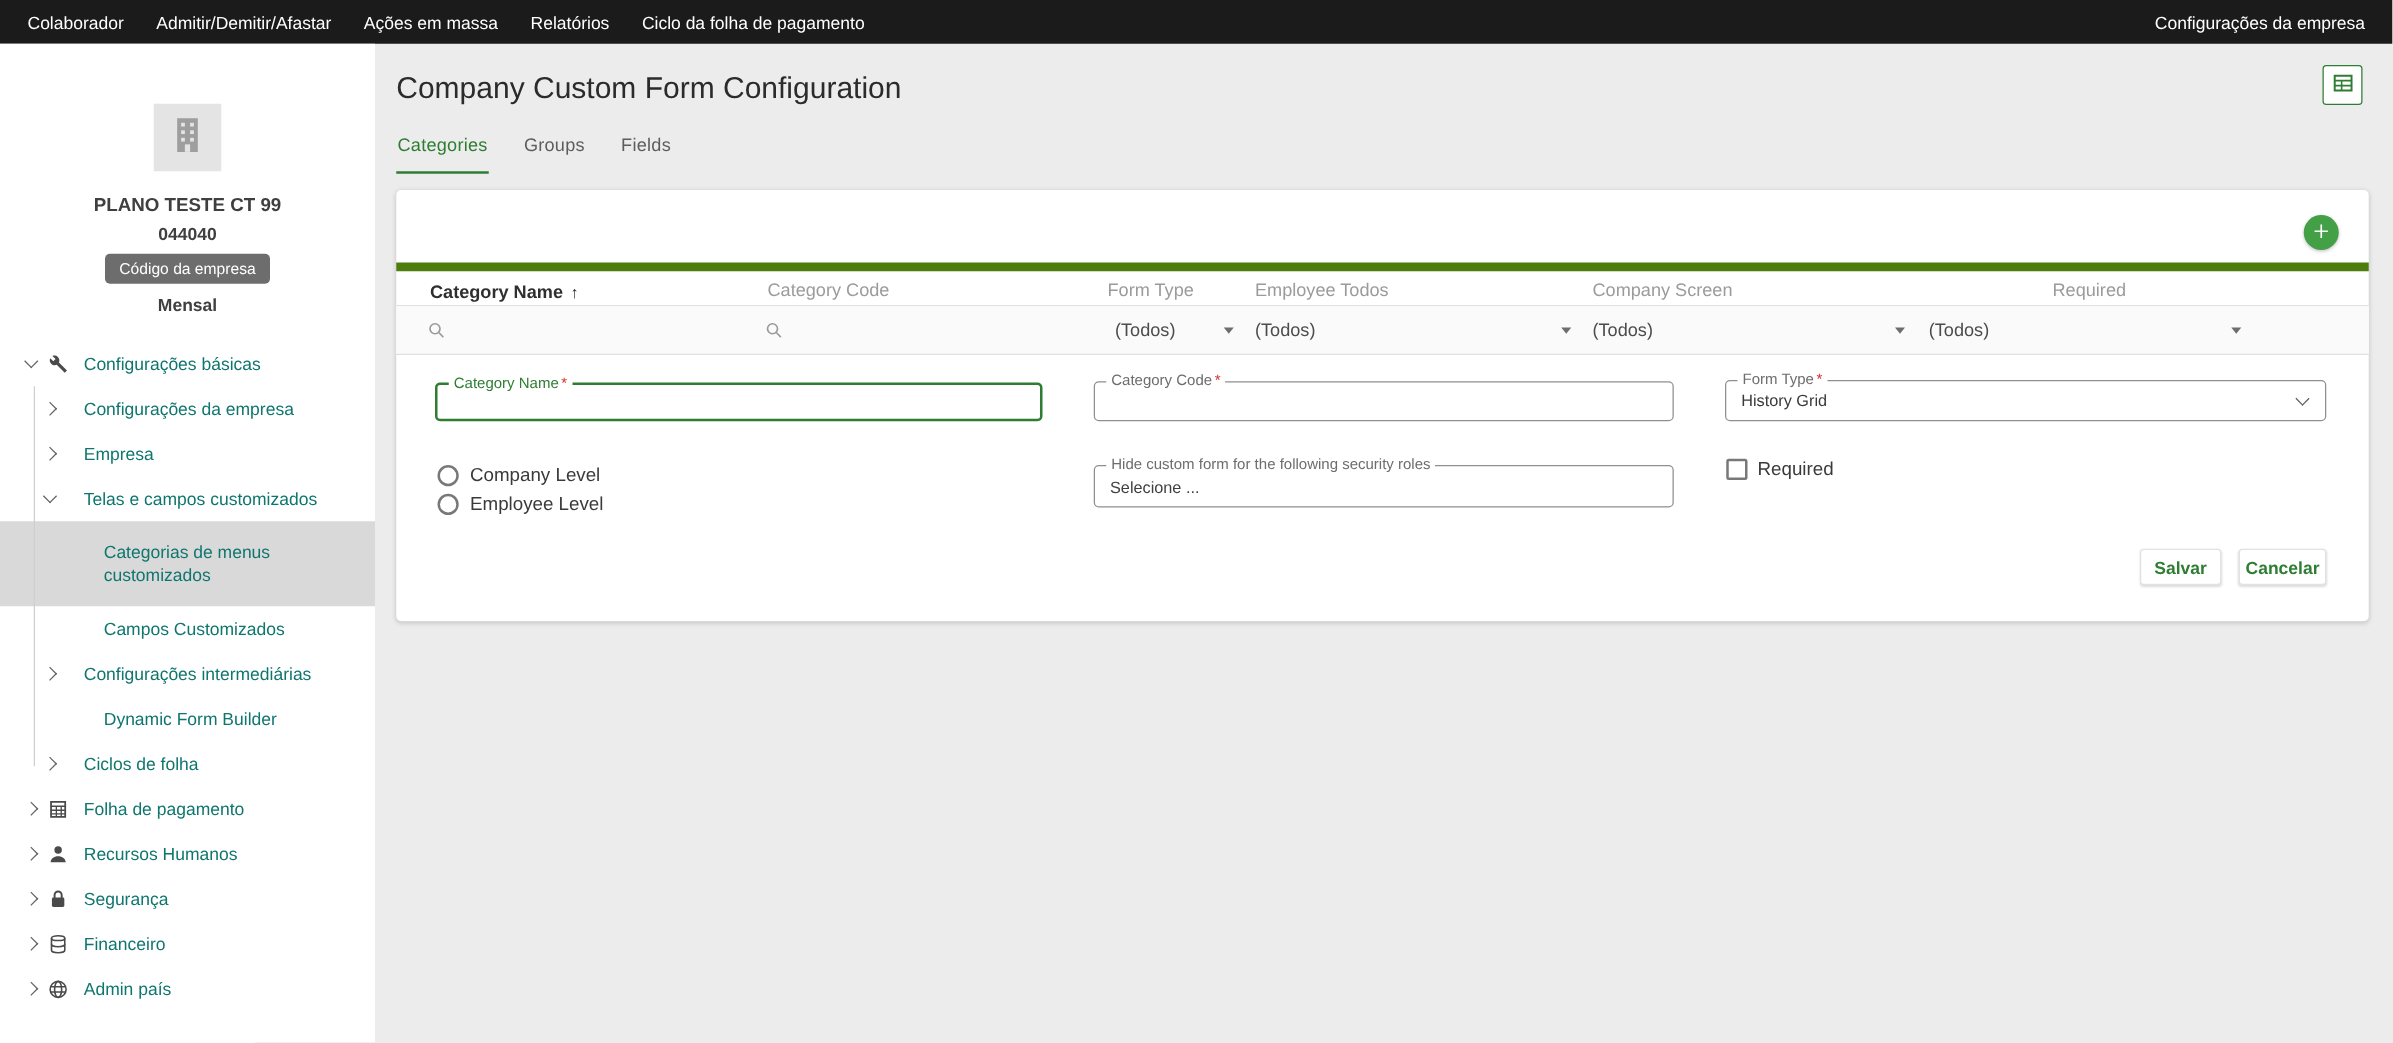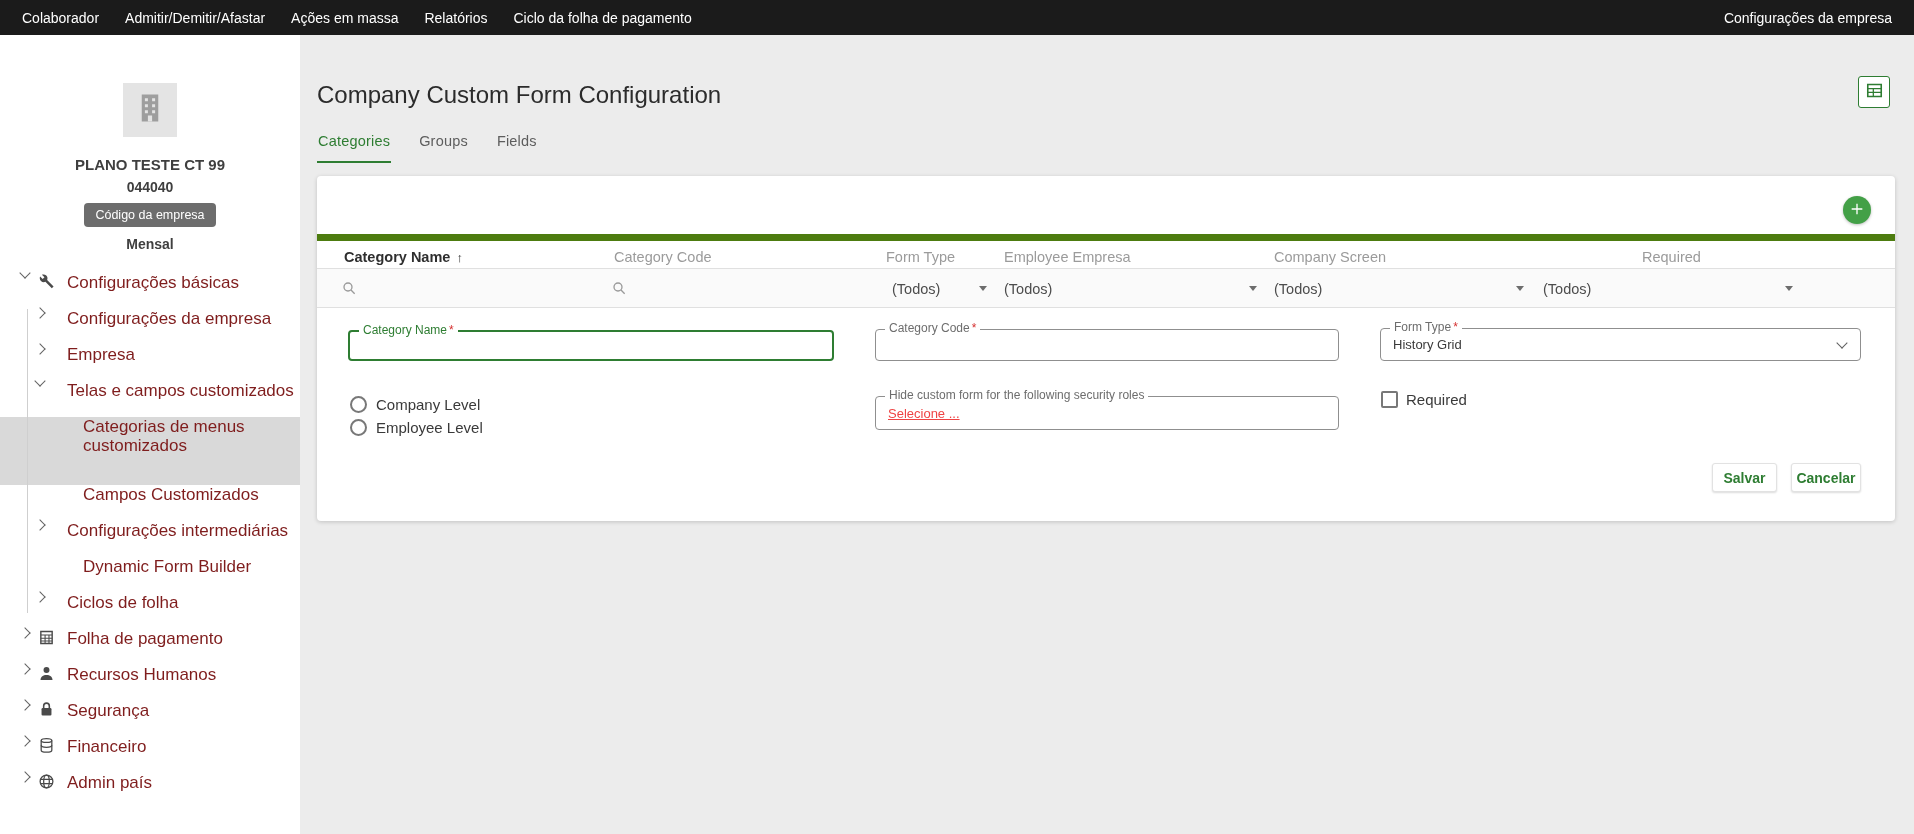--- a/index.html
+++ b/index.html
@@ -16,37 +16,37 @@
   
   .sidebar { width:300px; background:#fff; position:relative; flex:none; overflow:hidden; }
   .logo-box { width:54px; height:54px; background:#e4e4e4; margin:48px auto 0; display:flex; align-items:center; justify-content:center; }
   .company-name { margin-top:19px; text-align:center; font-size:15px; font-weight:700; color:#3f3f3f; }
   .company-code { margin-top:6px; text-align:center; font-size:14px; font-weight:700; color:#3f3f3f; }
   .code-tooltip { margin:8px auto 0; width:max-content; background:rgba(97,97,97,.92); color:#fff; font-size:12.5px; padding:5px 11px; border-radius:4px; }
   .period { margin-top:9px; text-align:center; font-size:14px; font-weight:700; color:#3f3f3f; }
 
   .tree { margin-top:21px; position:relative; }
   .guide-line { position:absolute; left:27px; top:36px; width:1px; height:304px; background:#cfcfcf; z-index:2; }
-  .tree-row { display:flex; align-items:flex-start; height:36px; font-size:17px; color:#7f1d1d; cursor:pointer; position:relative; }
+  .tree-row { display:flex; align-items:center; height:36px; font-size:14px; color:#0f766e; cursor:pointer; position:relative; }
   .tree-row .label { white-space:nowrap; }
   .lvl0 { padding-left:12px; }
   .lvl0 .chev-box { width:26px; display:flex; justify-content:center; flex:none; }
   .lvl0 .icon-box { width:29px; display:flex; justify-content:flex-start; flex:none; }
   .lvl1 { padding-left:28px; }
   .lvl1 .chev-box { width:24px; display:flex; justify-content:center; margin-right:15px; flex:none; }
   .lvl2 { padding-left:83px; }
   .tree-row.selected { background:#d9d9d9; height:68px; }
   .tree-row.selected .label { white-space:normal; line-height:19px; padding-right:20px; }
 
   .ch { width:8px; height:8px; border-right:1.7px solid #636363; border-bottom:1.7px solid #636363; display:inline-block; }
   .ch-right { transform:rotate(-45deg); }
   .ch-down  { transform:rotate(45deg); margin-top:-4px; }
 
   
-  .main { flex:1; position:relative; padding:0 19px 0 17px;margin-top:24px; }
+  .main { flex:1; position:relative; padding:0 19px 0 17px; }
   .page-title { margin-top:21px; font-size:24px; line-height:30px; font-weight:400; color:#2b2b2b; }
   .layout-btn { position:absolute; top:17px; right:24px; width:32px; height:32px; background:#fff; border:1px solid #2e7d32; border-radius:3px; display:flex; align-items:center; justify-content:center; cursor:pointer; }
 
   .tabs { display:flex; margin-top:23px; }
   .tab { font-size:14.5px; font-weight:500; color:#5d5d5d; margin-right:27px; padding:0 1px 12px; cursor:pointer; letter-spacing:.2px; }
   .tab.active { color:#2e7d32; border-bottom:2px solid #2e7d32; }
 
   .card { margin-top:13px; background:#fff; border-radius:4px; height:345px; position:relative; box-shadow:0 1px 4px rgba(0,0,0,.18); }
   .add-btn { position:absolute; top:20px; right:24px; width:28px; height:28px; border:none; border-radius:50%; background:#43a047; display:flex; align-items:center; justify-content:center; cursor:pointer; box-shadow:0 1px 3px rgba(0,0,0,.25); }
 
@@ -59,21 +59,21 @@
   .f-search { position:absolute; top:11px; cursor:text; }
   .f-select { position:absolute; top:0; height:39px; display:flex; align-items:center; justify-content:space-between; font-size:14.5px; color:#4c4c4c; cursor:pointer; }
   .caret-tri { width:0; height:0; border-left:4.5px solid transparent; border-right:4.5px solid transparent; border-top:5.5px solid #6d6d6d; }
 
   .field { position:absolute; border:1px solid #8f8f8f; border-radius:4px; background:#fff; display:flex; align-items:center; }
   .field.focused { border:2px solid #2e7d32; }
   .flabel { position:absolute; top:-9px; left:9px; background:#fff; padding:0 4px; font-size:12px; color:#6d6d6d; white-space:nowrap; line-height:14px; }
   .field.focused .flabel { color:#2e7d32; }
   .req-star { color:#d53030; margin-left:2px; }
   .fvalue { padding:0 12px; font-size:13px; color:#3a3a3a; }
-  .fvalue.placeholder { color:#ef4444;text-decoration:underline; }
+  .fvalue.placeholder { color:#404040; }
   .caret-ch { position:absolute; right:14px; width:8px; height:8px; border-right:1.8px solid #5f5f5f; border-bottom:1.8px solid #5f5f5f; transform:rotate(45deg); margin-top:-4px; }
 
   .radio-row { position:absolute; display:flex; align-items:center; cursor:pointer; height:17px; }
   .radio { width:17px; height:17px; border:2px solid #787878; border-radius:50%; background:#fff; margin-right:9px; flex:none; }
   .radio-label { font-size:15px; color:#3a3a3a; }
 
   .check-row { position:absolute; display:flex; align-items:center; cursor:pointer; height:18px; }
   .checkbox { width:17px; height:17px; border:2px solid #787878; border-radius:2px; background:#fff; margin-right:8px; flex:none; }
   .check-label { font-size:15px; color:#3a3a3a; }
 
@@ -276,21 +276,21 @@
               </svg>
           </span>
         </button>
 
         <div class="grid-head">
           <span class="gh sorted" style="left:27px">
             <span>Category Name</span><span class="sort-arrow">↑</span>
           </span>
           <span class="gh" style="left:297px">Category Code</span>
           <span class="gh" style="left:569px">Form Type</span>
-          <span class="gh" style="left:687px">Employee Empresa</span>
+          <span class="gh" style="left:687px">Employee Todos</span>
           <span class="gh" style="left:957px">Company Screen</span>
           <span class="gh" style="left:1325px">Required</span>
         </div>
 
         <div class="grid-filter">
           <span class="f-search" style="left:24px">
             <span>
               <svg width="16" height="16" viewBox="0 0 24 24" fill="none" stroke="#9a9a9a" stroke-width="2">
                   <circle cx="10.5" cy="10.5" r="6"></circle>
                   <path d="M15 15l5.5 5.5"></path>

